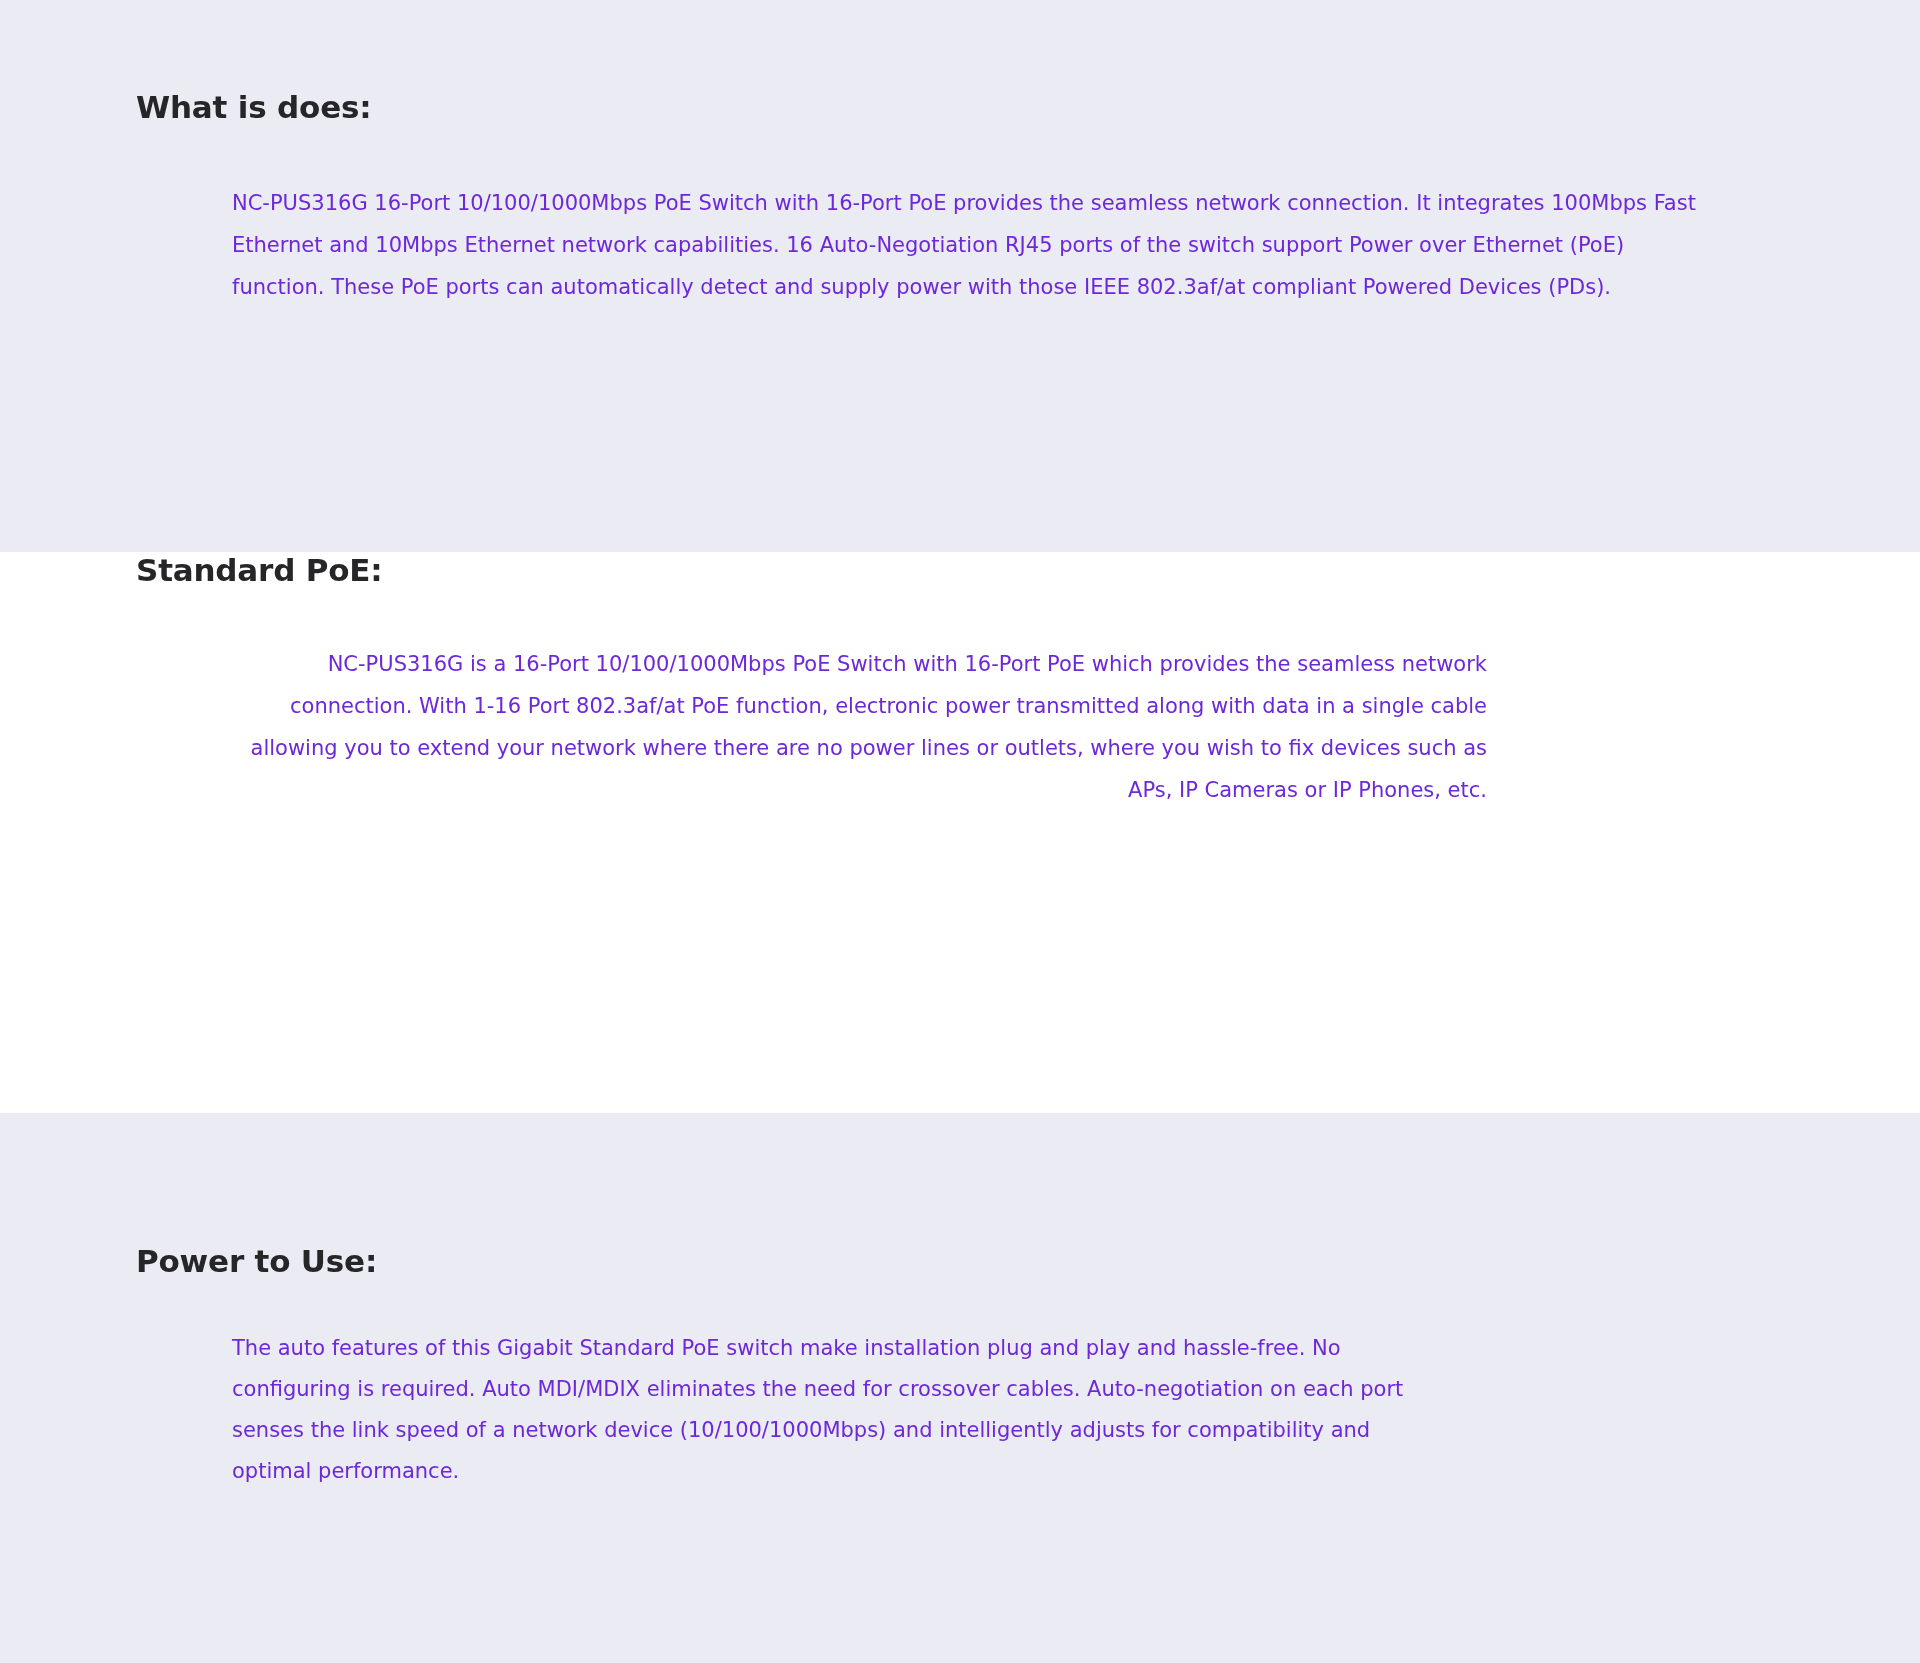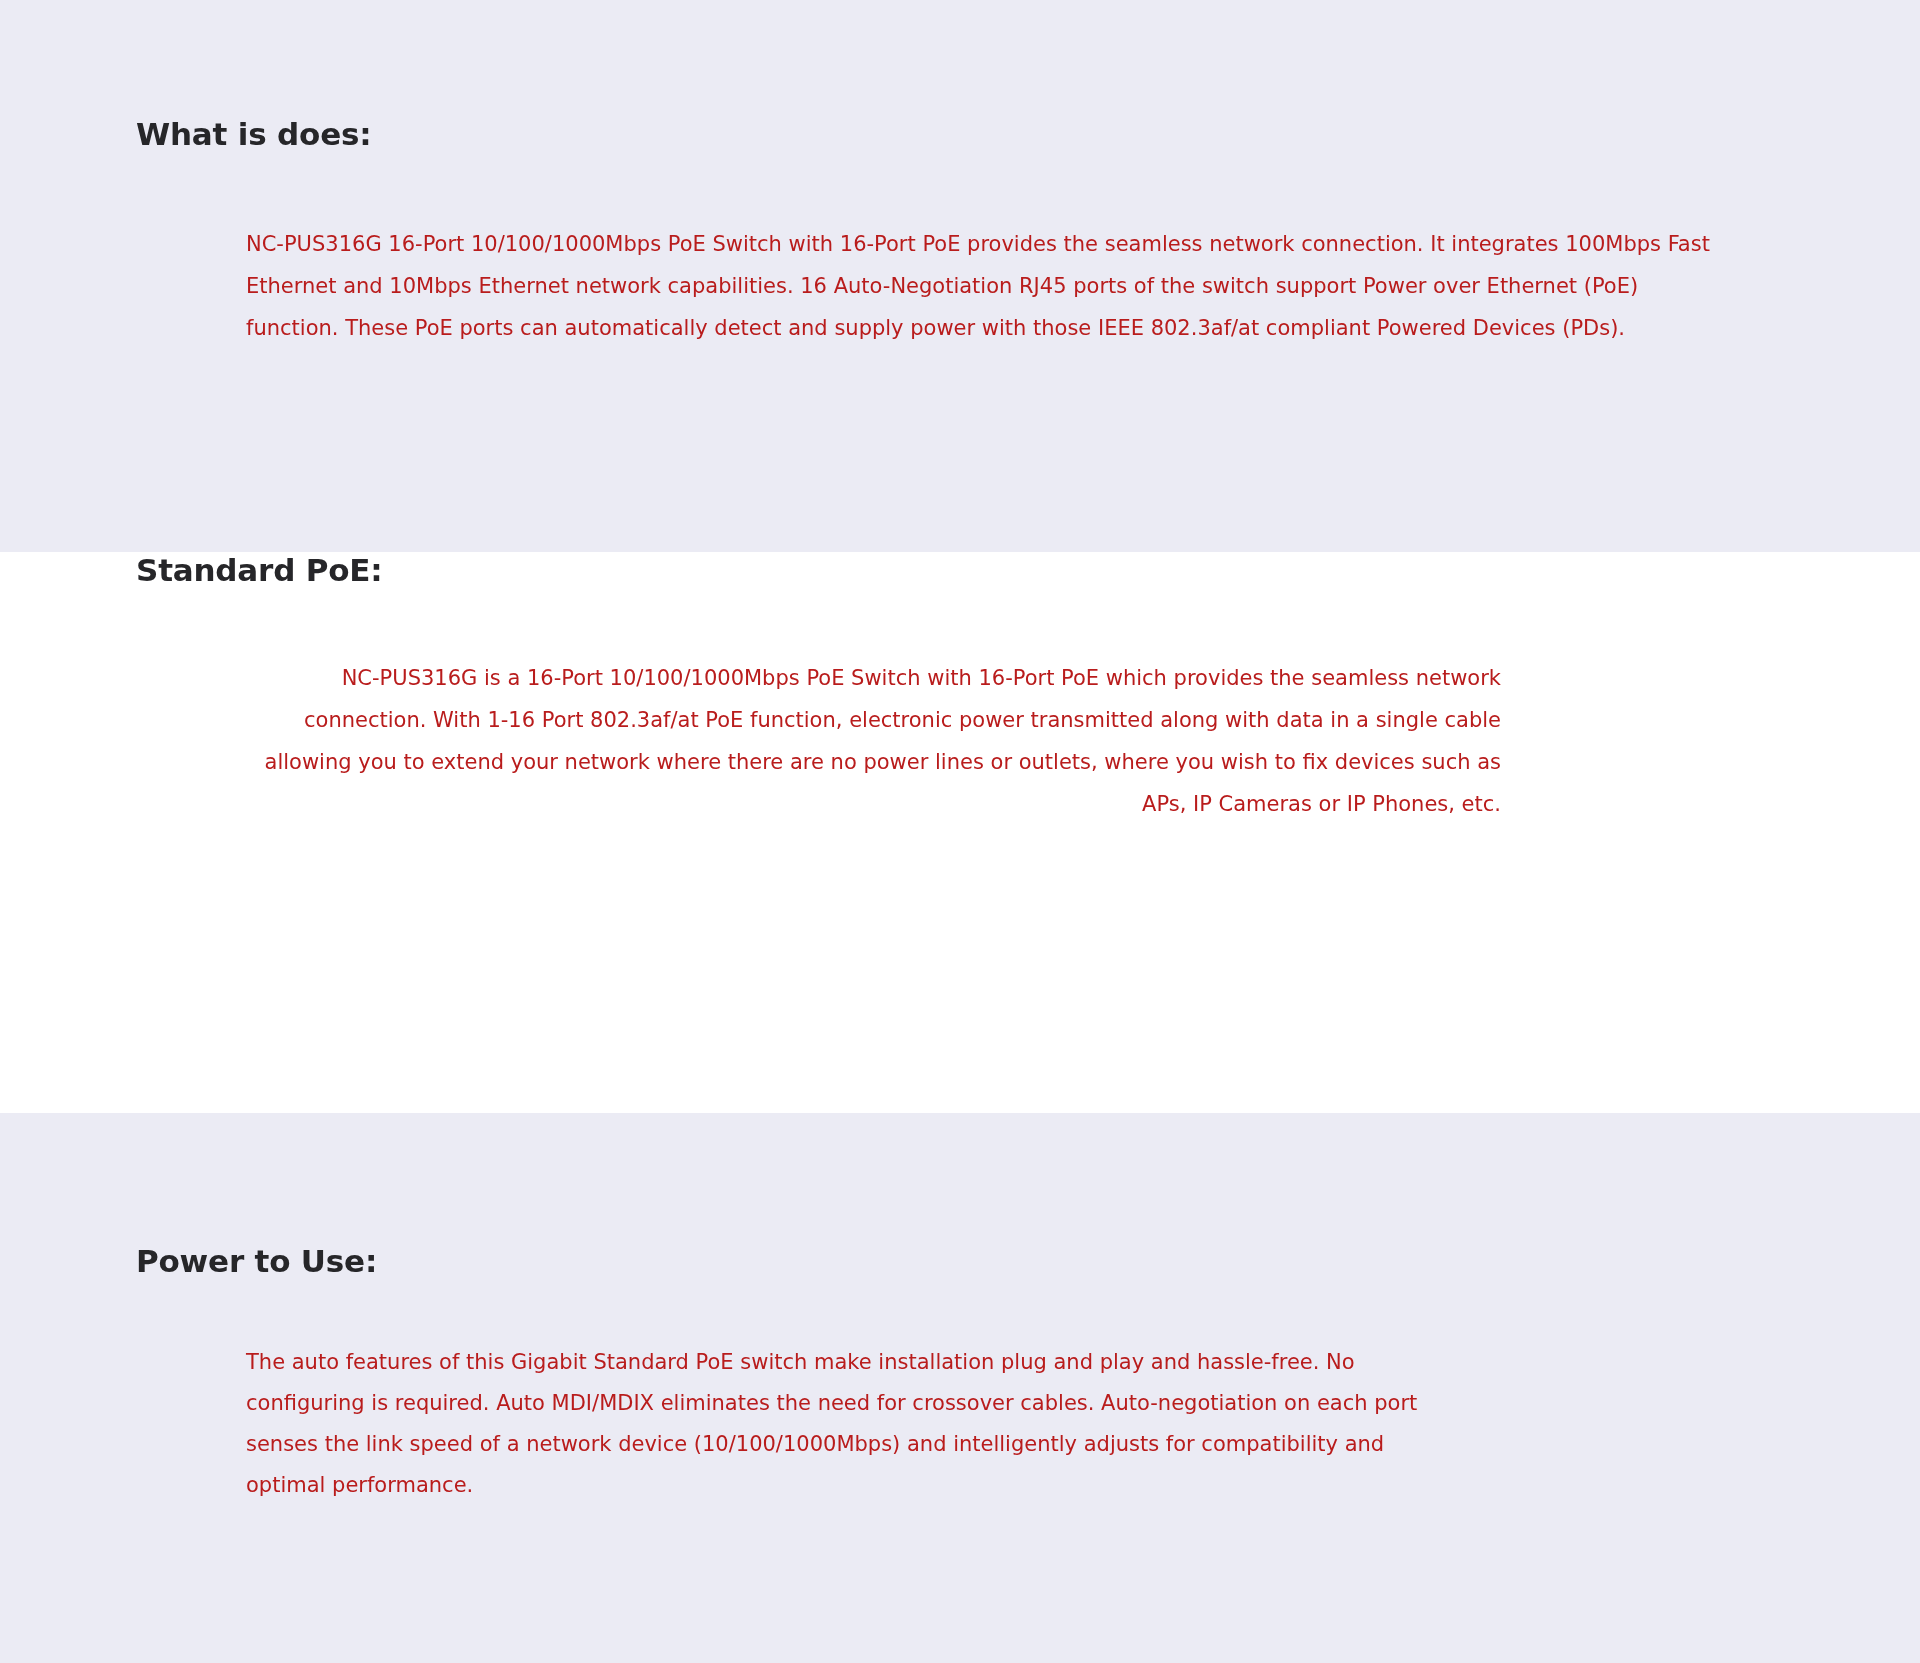--- a/index.html
+++ b/index.html
@@ -23,21 +23,21 @@
     width: 100%;
     box-sizing: border-box;
   }
   .section-inner {
     padding-left: 136px;
     padding-right: 136px;
   }
   .sec-1 {
     background: #ebebf4;
     height: 552px;
-    padding-top: 116px;
+    padding-top: 89px;
   }
   .sec-2 {
     background: #ffffff;
     height: 561px;
   }
   .sec-3 {
     background: #ebebf4;
     height: 550px;
     padding-top: 130px;
   }
@@ -48,22 +48,22 @@
     letter-spacing: -0.2px;
     margin: 0;
     line-height: 1.2;
   }
   .body-wrap {
     padding-left: 96px;
   }
   .body-text {
     font-size: 21px;
     line-height: 42px;
-    color: #b91c1c;
-    margin: 14px;
+    color: #6d28d9;
+    margin: 0;
     max-width: 1490px;
     font-weight: 400;
   }
   .gap-1 { height: 56px; }
   .gap-2 { height: 54px; }
   .gap-3 { height: 48px; }
   .p2 { max-width: 1255px; text-align: right; }
   .p3 { max-width: 1175px; line-height: 41px; }
 </style>
 </head>

